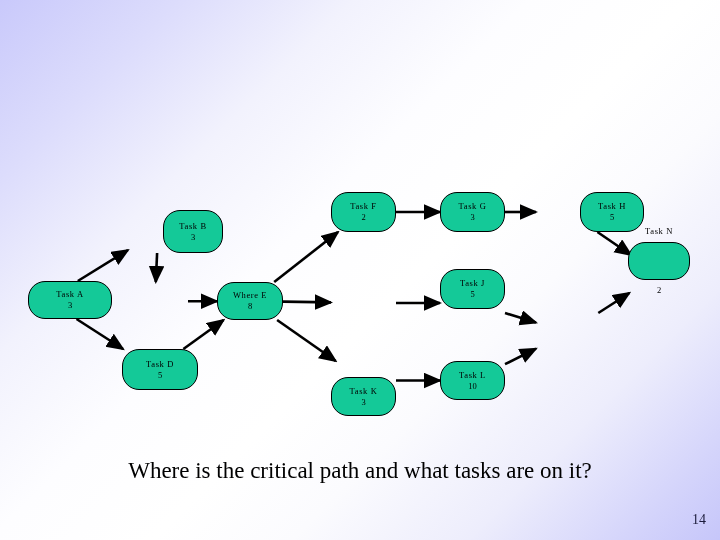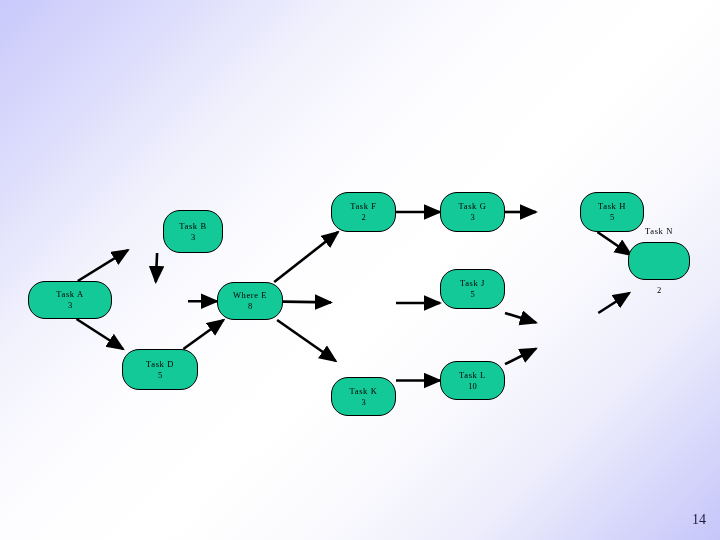--- a/index.html
+++ b/index.html
@@ -180,15 +180,16 @@
       <span class="node-duration">10</span>
     </div>
 
 
     <div class="node" style="left:628px; top:242px; width:62px; height:38px;gap:48px;">
       <span class="node-label">Task N</span>
       <span class="node-duration">2</span>
     </div>
   </div>
 
+  <div id="question">Where is the critical path and what tasks are on it?</div>
   <div id="page-number">14</div>
 
 </div>
 
 </body></html>

